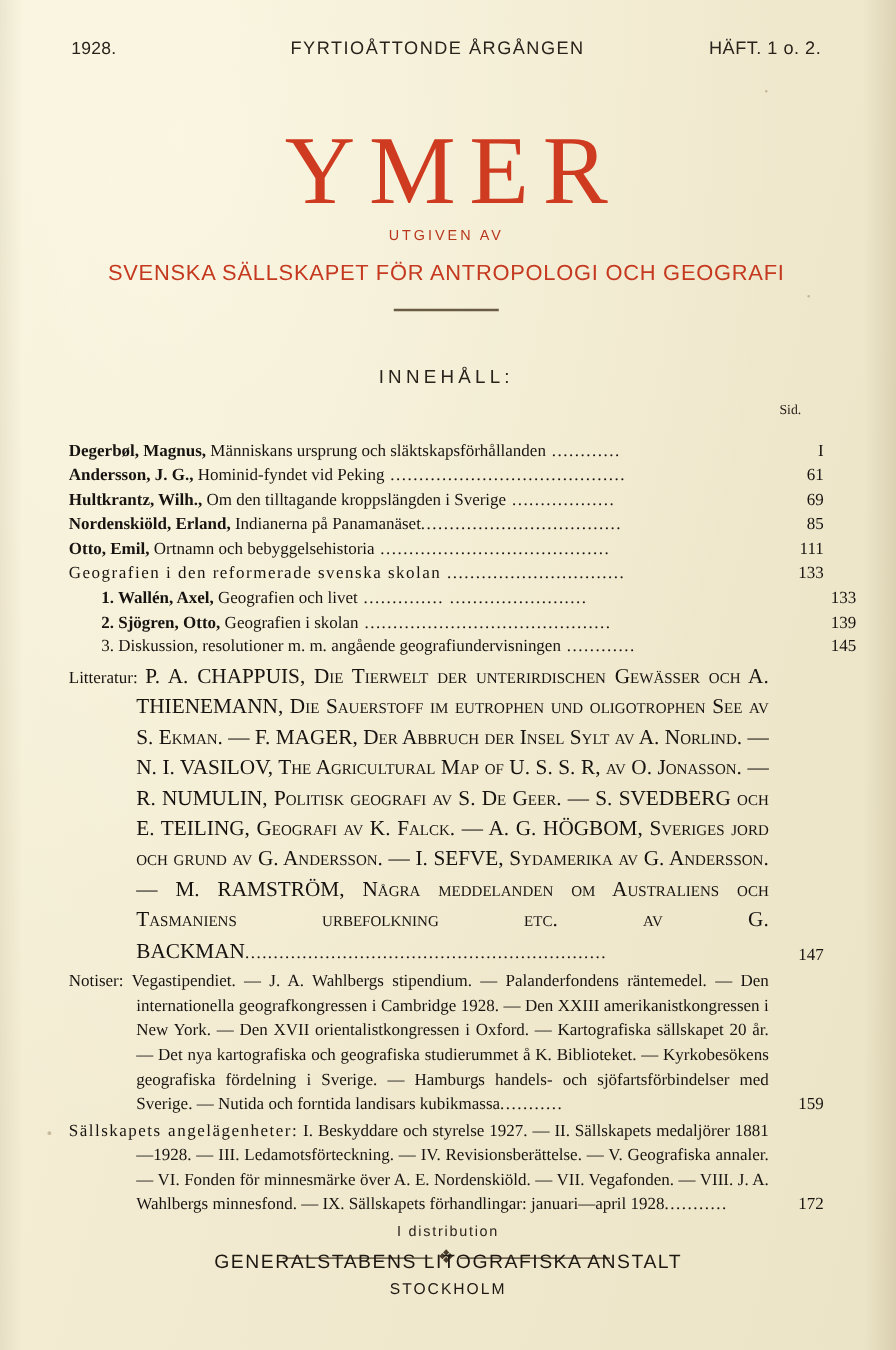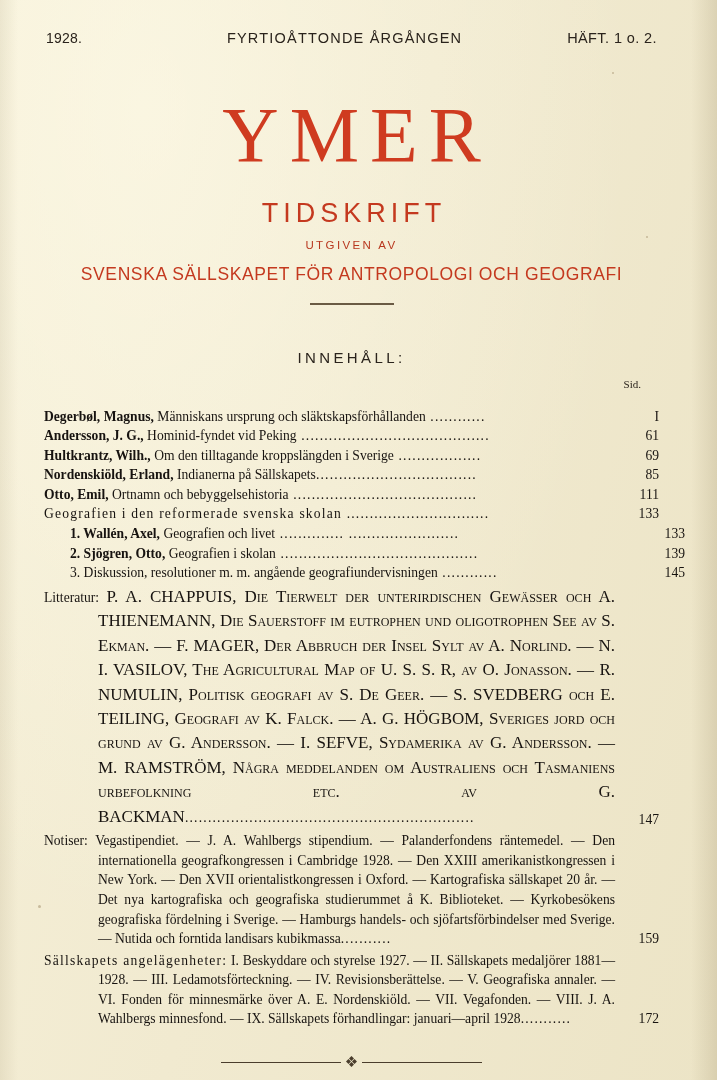--- a/index.html
+++ b/index.html
@@ -34,21 +34,21 @@
   }
   .edge-shadow-left {
     position: absolute;
     top: 0; left: 0; bottom: 0;
     width: 18px;
     background: linear-gradient(to left, rgba(120,100,60,0) 0%, rgba(120,100,60,0.10) 100%);
     pointer-events: none;
   }
   .content {
     position: absolute;
-    left: 44px;
+    left: 55px;
     right: 58px;
     top: 30px;
   }
 
   
   .header-line {
     display: flex;
     justify-content: space-between;
     align-items: baseline;
     font-family: "Liberation Sans", sans-serif;
@@ -243,21 +243,20 @@
   <div class="content">
 
     <div class="header-line">
       <span class="header-year">1928.</span>
       <span class="header-mid">FYRTIOÅTTONDE ÅRGÅNGEN</span>
       <span class="header-issue">HÄFT. 1 o. 2.</span>
     </div>
 
     <div class="masthead">
       <div class="ymer">YMER</div>
-      <div class="tidskrift">TIDSKRIFT</div>
       <div class="utgiven">UTGIVEN AV</div>
       <div class="society">SVENSKA SÄLLSKAPET FÖR ANTROPOLOGI OCH GEOGRAFI</div>
       <div class="rule"></div>
     </div>
 
     <div class="innehall">INNEHÅLL:</div>
     <div class="sid">Sid.</div>
 
     <div class="toc">
 
@@ -270,21 +269,21 @@
         <span class="txt"><span class="author">Andersson, J. G.,</span> <span>Hominid-fyndet vid Peking</span><span class="dots"> .........................................</span></span>
         <span class="pg">61</span>
       </div>
 
       <div class="entry">
         <span class="txt"><span class="author">Hultkrantz, Wilh.,</span> <span>Om den tilltagande kroppslängden i Sverige</span><span class="dots"> ..................</span></span>
         <span class="pg">69</span>
       </div>
 
       <div class="entry">
-        <span class="txt"><span class="author">Nordenskiöld, Erland,</span> <span>Indianerna på Sällskapets</span><span class="dots">...................................</span></span>
+        <span class="txt"><span class="author">Nordenskiöld, Erland,</span> <span>Indianerna på Panamanäset</span><span class="dots">...................................</span></span>
         <span class="pg">85</span>
       </div>
 
       <div class="entry">
         <span class="txt"><span class="author">Otto, Emil,</span> <span>Ortnamn och bebyggelsehistoria</span><span class="dots"> ........................................</span></span>
         <span class="pg">111</span>
       </div>
 
 
       <div class="entry">
@@ -334,13 +333,18 @@
     </div>
 
     <div class="ornament">
       <span class="bar"></span>
       <span class="dia">❖</span>
       <span class="bar"></span>
     </div>
 
   </div>
 
+  <div class="footer">
+    <div class="distribution">I distribution</div>
+    <div class="publisher">GENERALSTABENS LITOGRAFISKA ANSTALT</div>
+    <div class="city">STOCKHOLM</div>
+  </div>
 </div>
 
 </body></html>

